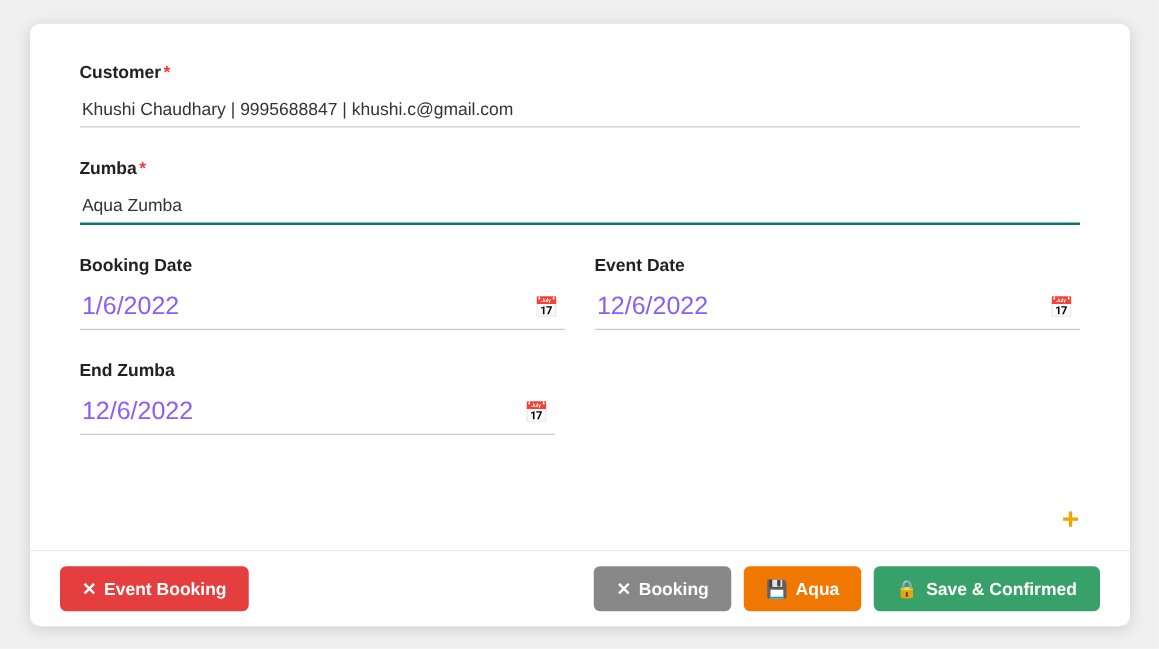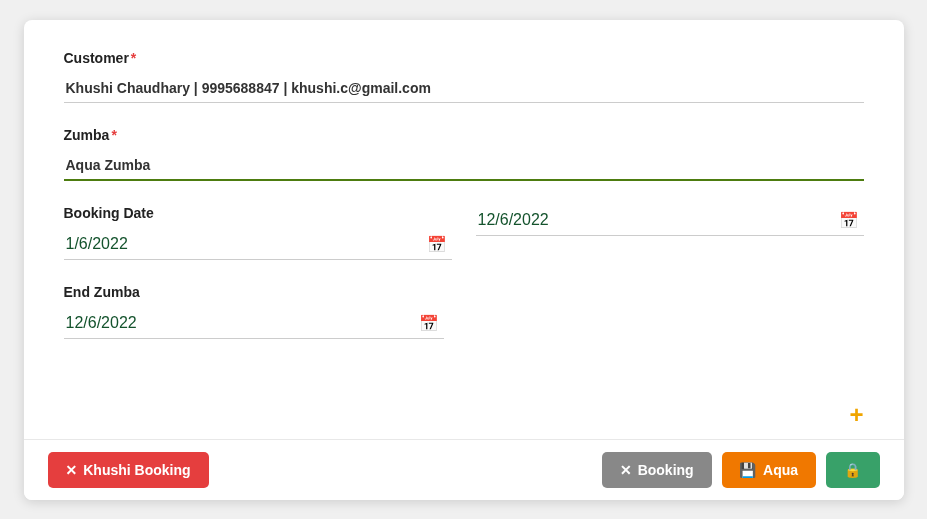--- a/index.html
+++ b/index.html
@@ -43,37 +43,36 @@
     }
     .form-input {
       width: 100%;
       border: none;
       border-bottom: 1.5px solid #ccc;
       outline: none;
       font-size: 14px;
       color: #333;
       padding: 6px 2px;
       background: transparent;
-      font-weight: bold;
     }
     .form-input.active-border {
-      border-bottom: 2px solid #4d7c0f;
+      border-bottom: 2px solid #0f766e;
     }
     .form-input-with-icon {
       position: relative;
       display: flex;
       align-items: center;
     }
     .form-input-with-icon input {
       flex: 1;
       border: none;
       border-bottom: 1.5px solid #ccc;
       outline: none;
-      font-size: 16px;
-      color: #14532d;
+      font-size: 20px;
+      color: #8b5cf6;
       padding: 6px 2px;
       background: transparent;
     }
     .cal-icon {
       color: #888;
       font-size: 16px;
       position: absolute;
       right: 4px;
       cursor: pointer;
     }
@@ -164,20 +163,21 @@
     <div class="two-col">
       <div class="form-group">
         <label class="form-label">Booking Date</label>
         <div class="form-input-with-icon">
           <input type="text" value="1/6/2022" style="">
           <span class="cal-icon">📅</span>
         </div>
       </div>
 
       <div class="form-group">
+        <label class="form-label">Event Date</label>
         <div class="form-input-with-icon">
           <input type="text" value="12/6/2022" style="">
           <span class="cal-icon">📅</span>
         </div>
       </div>
     </div>
 
     <div class="form-group" style="max-width: 380px;">
       <label class="form-label">End Zumba</label>
       <div class="form-input-with-icon">
@@ -191,30 +191,31 @@
   <div class="plus-btn-row">
     <button class="plus-btn">
       <span>+</span>
     </button>
   </div>
 
   <div class="dialog-footer">
     <div class="footer-left">
       <button class="btn btn-cancel-booking">
         <span class="btn-icon">✕</span>
-        <span>Khushi Booking</span>
+        <span>Event Booking</span>
       </button>
     </div>
     <div class="footer-right">
       <button class="btn btn-cancel">
         <span class="btn-icon">✕</span>
         <span>Booking</span>
       </button>
       <button class="btn btn-save">
         <span class="btn-icon">💾</span>
         <span>Aqua</span>
       </button>
       <button class="btn btn-save-confirmed">
         <span class="btn-icon">🔒</span>
+        <span>Save &amp; Confirmed</span>
       </button>
     </div>
   </div>
 </div>
 
 </body></html>

